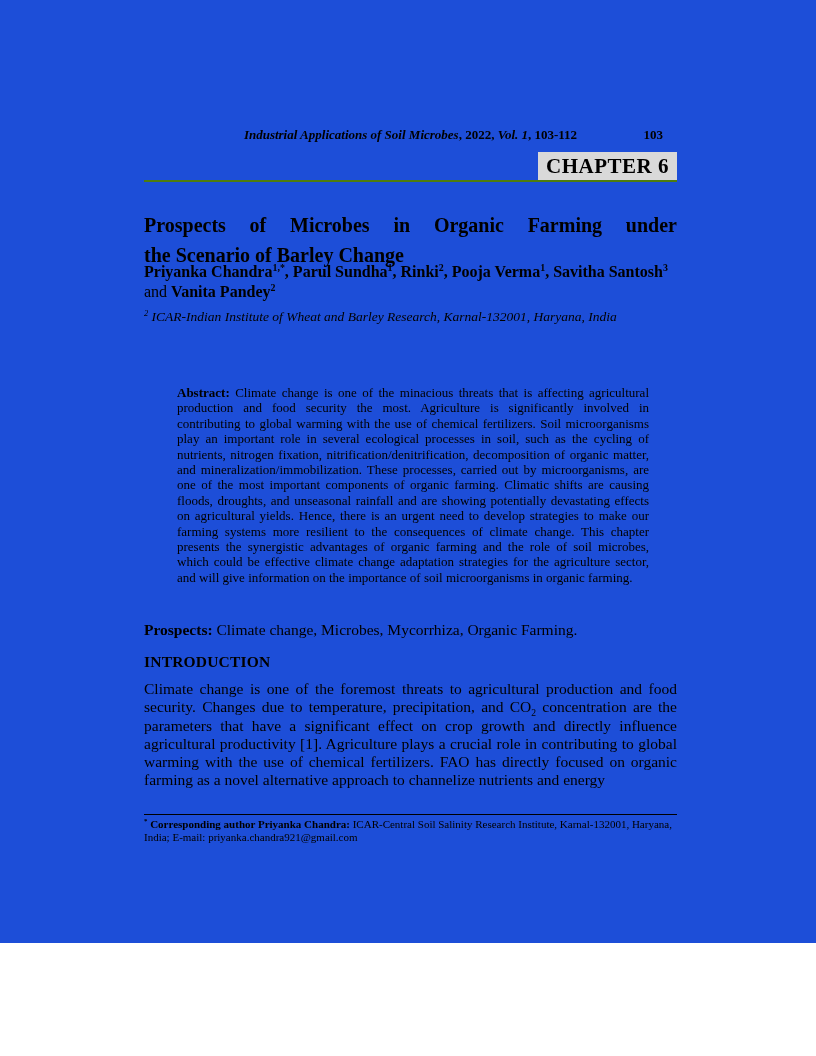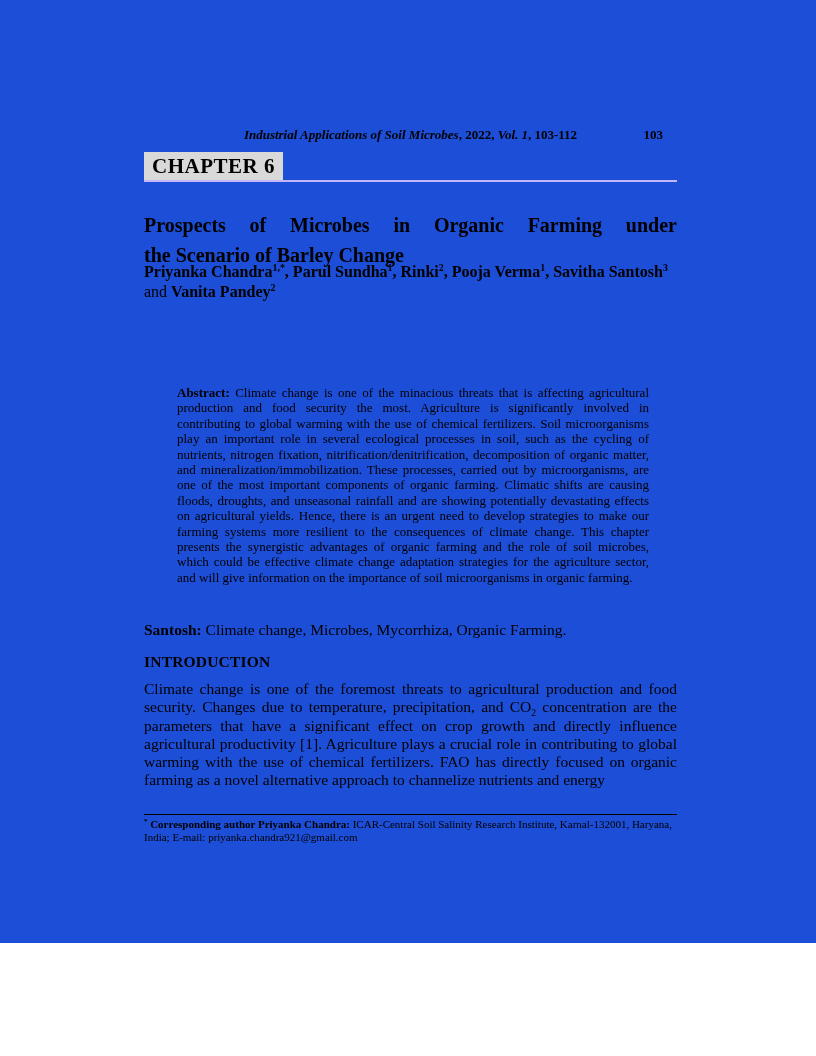--- a/index.html
+++ b/index.html
@@ -3,21 +3,21 @@
 <meta charset="utf-8">
 <style>
   html,body{margin:0;padding:0;}
   body{background:#ffffff;width:816px;height:1056px;position:relative;
        font-family:"Liberation Serif","DejaVu Serif",serif;color:#000;}
   .sheet{position:absolute;left:0;top:0;width:816px;height:943px;background:#1d4ed8;overflow:hidden;padding-left:40px;}
   .content{position:absolute;left:144px;top:0;width:533px;height:1056px;}
   .abs{position:absolute;left:0;right:0;}
   .running-head{top:127px;font-size:13px;text-align:center;}
   .running-head .pagenum{position:absolute;right:14px;top:0;font-weight:bold;}
-  .chapter-row{top:152px;text-align:left;border-bottom:2px solid #c4b5fd;}
+  .chapter-row{top:152px;text-align:right;border-bottom:2px solid #4d7c0f;}
   .chapter-label{display:inline-block;font-weight:bold;font-size:21px;padding:2px 8px 1px;letter-spacing:0.5px;vertical-align:bottom;}
   .title{top:210px;font-size:20px;font-weight:bold;line-height:30px;}
   .title .line1{text-align:justify;text-align-last:justify;}
   .authors{top:262px;font-size:16px;line-height:20px;}
   .affiliations{top:305px;font-size:13.5px;font-style:italic;}
   .affiliation{line-height:23px;white-space:nowrap;}
   .abstract{top:385px;left:33px;right:28px;width:auto;font-size:13px;line-height:15.4px;text-align:justify;}
   .keywords{top:621px;font-size:15.5px;}
   .intro-heading{top:653px;font-size:15.5px;font-weight:bold;letter-spacing:0.2px;}
   .body-par{top:680px;font-size:15.5px;line-height:18.3px;text-align:justify;}
@@ -44,25 +44,26 @@
     </div>
 
     <div class="abs title">
       <div class="line1">Prospects of Microbes in Organic Farming under</div>
       <div>the Scenario of Barley Change</div>
     </div>
 
     <div class="abs authors"><span class="seg-b">Priyanka Chandra</span><sup class="seg-b">1,*</sup><span class="seg-b">, </span><span class="seg-b">Parul Sundha</span><sup class="seg-b">1</sup><span class="seg-b">, </span><span class="seg-b">Rinki</span><sup class="seg-b">2</sup><span class="seg-b">, </span><span class="seg-b">Pooja Verma</span><sup class="seg-b">1</sup><span class="seg-b">, </span><span class="seg-b">Savitha Santosh</span><sup class="seg-b">3</sup><br><span>and </span><span class="seg-b">Vanita Pandey</span><sup class="seg-b">2</sup></div>
 
     <div class="abs affiliations">
+      <div class="affiliation"><sup>2</sup><span> ICAR-Indian Institute of Wheat and Barley Research, Karnal-132001, Haryana, India</span></div>
     </div>
 
     <div class="abs abstract"><span class="seg-b">Abstract:</span><span> Climate change is one of the minacious threats that is affecting agricultural production and food security the most. Agriculture is significantly involved in contributing to global warming with the use of chemical fertilizers. Soil microorganisms play an important role in several ecological processes in soil, such as the cycling of nutrients, nitrogen fixation, nitrification/denitrification, decomposition of organic matter, and mineralization/immobilization. These processes, carried out by microorganisms, are one of the most important components of organic farming. Climatic shifts are causing floods, droughts, and unseasonal rainfall and are showing potentially devastating effects on agricultural yields. Hence, there is an urgent need to develop strategies to make our farming systems more resilient to the consequences of climate change. This chapter presents the synergistic advantages of organic farming and the role of soil microbes, which could be effective climate change adaptation strategies for the agriculture sector, and will give information on the importance of soil microorganisms in organic farming.</span></div>
 
-    <div class="abs keywords"><span class="seg-b">Santosh:</span><span> Climate change, Microbes, Mycorrhiza, Organic Farming.</span></div>
+    <div class="abs keywords"><span class="seg-b">Prospects:</span><span> Climate change, Microbes, Mycorrhiza, Organic Farming.</span></div>
 
     <div class="abs intro-heading">INTRODUCTION</div>
 
     <div class="abs body-par"><span>Climate change is one of the foremost threats to agricultural production and food security. Changes due to temperature, precipitation, and CO</span><sub>2</sub><span> concentration are the parameters that have a significant effect on crop growth and directly influence agricultural productivity [1]. Agriculture plays a crucial role in contributing to global warming with the use of chemical fertilizers. FAO has directly focused on organic farming as a novel alternative approach to channelize nutrients and energy</span></div>
 
     <div class="abs footnote"><sup class="seg-b">*</sup><span class="seg-b"> </span><span class="seg-b">Corresponding author Priyanka Chandra:</span><span> ICAR-Central Soil Salinity Research Institute, Karnal-132001, Haryana, India; E-mail: priyanka.chandra921@gmail.com</span></div>
 
     <div class="abs footer">
     </div>
 

